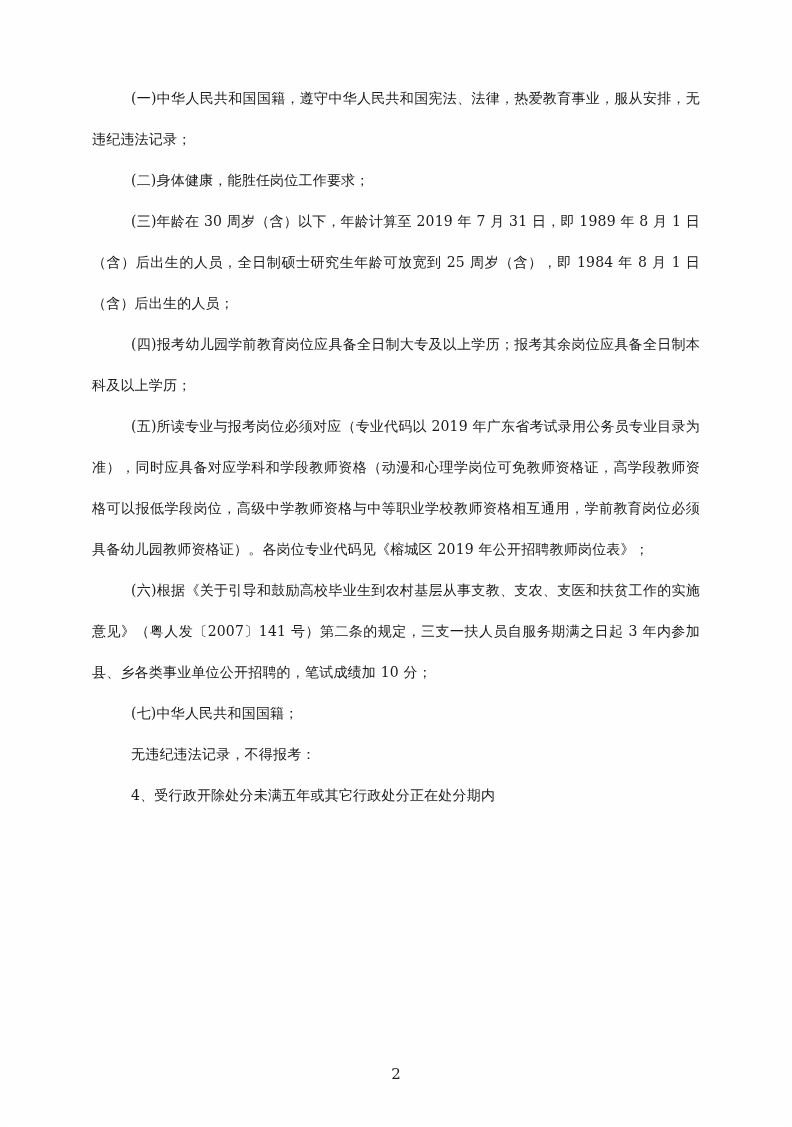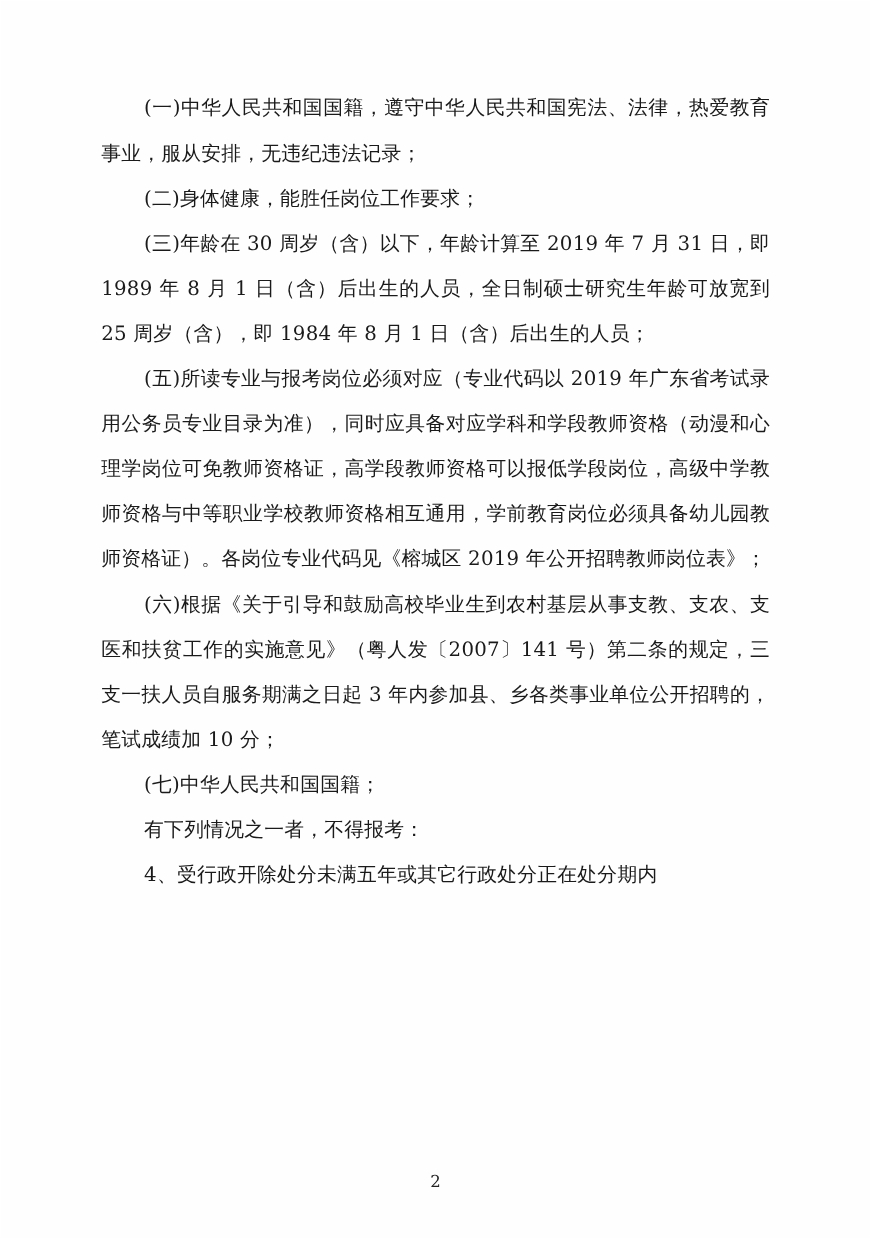--- a/index.html
+++ b/index.html
@@ -17,21 +17,21 @@
   .page {
     position: absolute;
     top: 0; left: 0;
     width: 792px;
     height: 1127px;
     box-sizing: border-box;
     padding: 78px 92px 40px 92px;
     background: #fefefe;
   }
   .doc-body {
-    font-size: 18px;
+    font-size: 14px;
     line-height: 41px;
     text-align: justify;
     text-justify: inter-ideograph;
     letter-spacing: 0.2px;
   }
   .para {
     margin: 0;
     text-indent: 39px;
     white-space: normal;
   }
@@ -54,21 +54,22 @@
   }
 </style>
 </head>
 <body>
 
 <div class="page">
   <div class="doc-body">
     <p class="para">(一)中华人民共和国国籍，遵守中华人民共和国宪法、法律，热爱教育事业，服从安排，无违纪违法记录；</p>
     <p class="para">(二)身体健康，能胜任岗位工作要求；</p>
     <p class="para">(三)年龄在 30 周岁（含）以下，年龄计算至 2019 年 7 月 31 日，即 1989 年 8 月 1 日（含）后出生的人员，全日制硕士研究生年龄可放宽到 25 周岁（含），即 1984 年 8 月 1 日（含）后出生的人员；</p>
+    <p class="para">(四)报考幼儿园学前教育岗位应具备全日制大专及以上学历；报考其余岗位应具备全日制本科及以上学历；</p>
     <p class="para">(五)所读专业与报考岗位必须对应（专业代码以 2019 年广东省考试录用公务员专业目录为准），同时应具备对应学科和学段教师资格（动漫和心理学岗位可免教师资格证，高学段教师资格可以报低学段岗位，高级中学教师资格与中等职业学校教师资格相互通用，学前教育岗位必须具备幼儿园教师资格证）。各岗位专业代码见《榕城区 2019 年公开招聘教师岗位表》；</p>
     <p class="para">(六)根据《关于引导和鼓励高校毕业生到农村基层从事支教、支农、支医和扶贫工作的实施意见》（粤人发〔2007〕141 号）第二条的规定，三支一扶人员自服务期满之日起 3 年内参加县、乡各类事业单位公开招聘的，笔试成绩加 10 分；</p>
     <p class="para">(七)中华人民共和国国籍；</p>
-    <p class="para">有下列情况之一者，不得报考：</p>
+    <p class="para">无违纪违法记录，不得报考：</p>
     <p class="para">4、受行政开除处分未满五年或其它行政处分正在处分期内</p>
   </div>
   <div class="page-number">2</div>
   <div class="paper-edge"></div>
 </div>
 
 </body></html>

